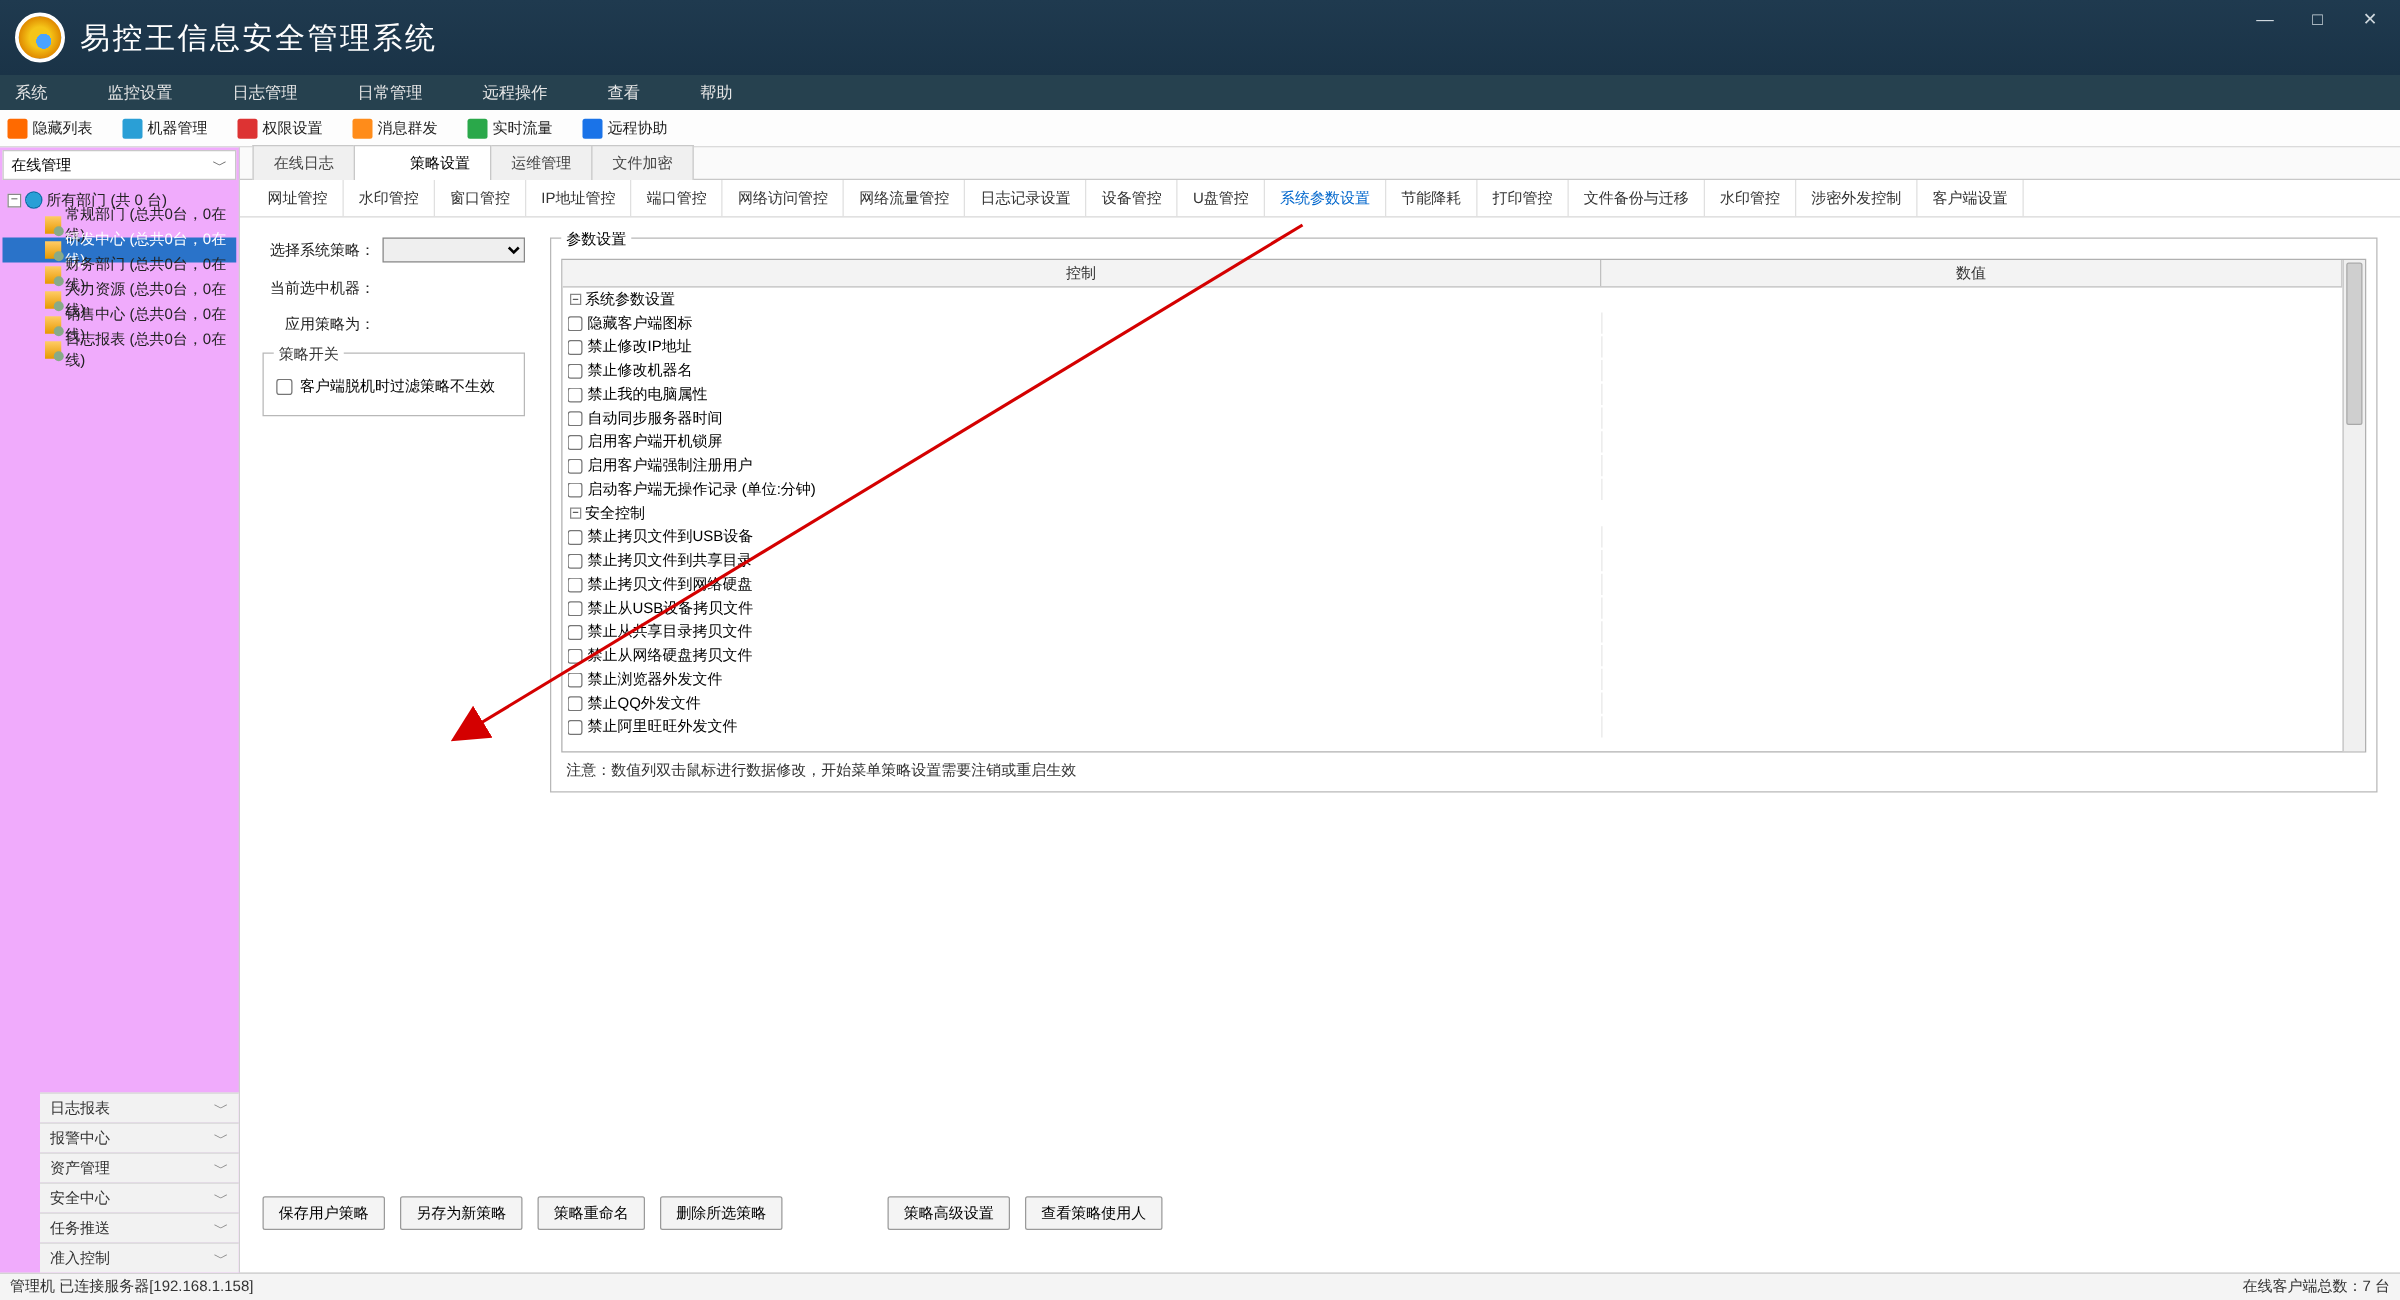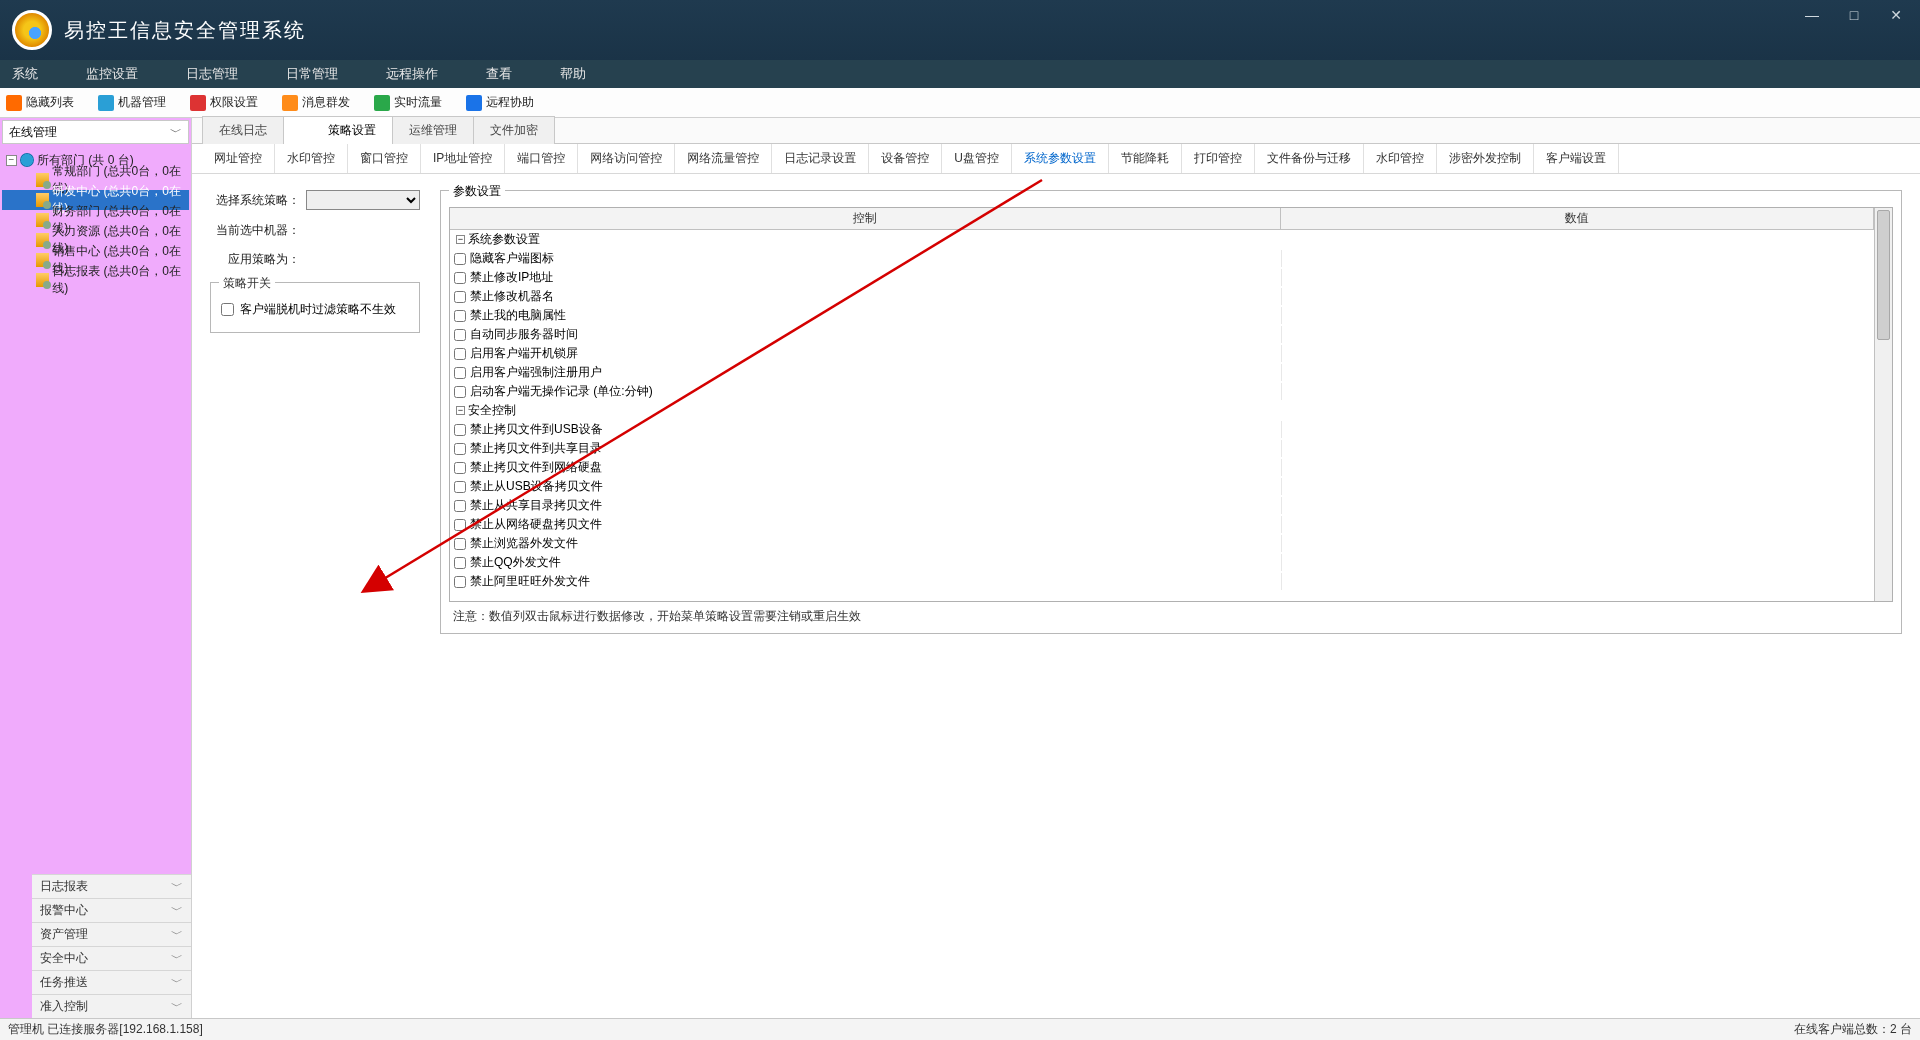--- a/index.html
+++ b/index.html
@@ -2,21 +2,21 @@
 <html><head>
 <meta charset="utf-8">
 <style>
 * { box-sizing: border-box; margin: 0; padding: 0; font-family: "Microsoft YaHei", "SimSun", Arial, sans-serif; }
 html, body { width: 1920px; height: 1040px; overflow: hidden; background: #fff; font-size: 12px; }
 
 
 .titlebar { height: 60px; background: linear-gradient(#1f3a4f,#1a3347); color: #fff; display: flex; align-items: center; padding: 0 12px; position: relative; }
 .titlebar .logo { width: 40px; height: 40px; border-radius: 50%; background: radial-gradient(circle,#f5c518 35%,#e08a00 70%); border: 3px solid #fff; margin-right: 12px; position: relative; overflow:hidden;}
 .titlebar .logo::after{content:"";position:absolute;left:6px;top:6px;width:28px;height:28px;background:radial-gradient(circle,#4aa3ff 30%,transparent 31%);}
-.titlebar h1 { font-size: 20px; font-weight: 400; letter-spacing: 2px; }
+.titlebar h1 { font-size: 24px; font-weight: 400; letter-spacing: 2px; }
 .titlebar .winbtns { position: absolute; right: 4px; top: 0; display: flex; gap:2px;}
 .titlebar .winbtns span { width:40px; height:30px; display:flex; align-items:center; justify-content:center; color:#cfd8de; font-size:14px; cursor:pointer; }
 
 
 .menubar { height: 28px; background: #26414f; color: #e6e6e6; display: flex; align-items: center; padding: 0 8px; gap: 40px; font-size: 13px;}
 .menubar span { cursor: pointer; padding: 0 4px; }
 
 
 .toolbar { height: 30px; border-bottom: 1px solid #d0d0d0; display: flex; align-items: center; padding: 0 6px; gap: 24px; background:#fdfdfd;}
 .toolbar .tb { display:flex; align-items:center; gap:4px; cursor:pointer; font-size:12px; color:#222; }
@@ -415,20 +415,29 @@
 
       <svg class="arrow-svg" style="left:160px;top:-4px;width:720px;height:430px;">
         <defs>
             <marker id="ah" markerWidth="12" markerHeight="12" refX="2" refY="6" orient="auto">
               <path d="M0,0 L12,6 L0,12 Z" fill="#d40000"></path>
             </marker>
           </defs>
         <line x1="690" y1="10" x2="30" y2="410" stroke="#d40000" stroke-width="2.5" marker-end="url(#ah)"></line>
       </svg>
 
+      <div class="btnrow">
+        <button class="act">保存用户策略</button>
+        <button class="act">另存为新策略</button>
+        <button class="act">策略重命名</button>
+        <button class="act">删除所选策略</button>
+        <span class="sp"></span>
+        <button class="act">策略高级设置</button>
+        <button class="act">查看策略使用人</button>
+      </div>
     </div>
   </div>
 </div>
 
 <div class="status">
   <span>管理机  已连接服务器[192.168.1.158]</span>
-  <span>在线客户端总数：2 台</span>
+  <span>在线客户端总数：7 台</span>
 </div>
 
 </body></html>

